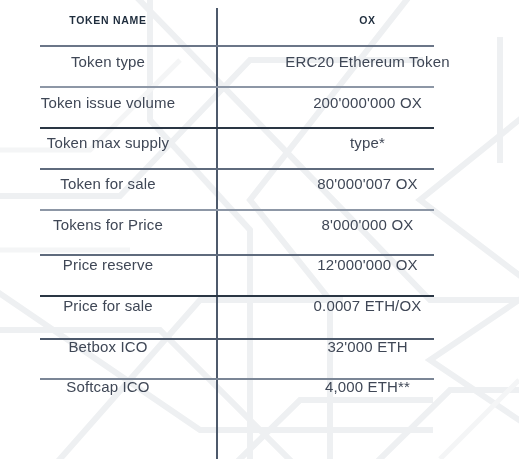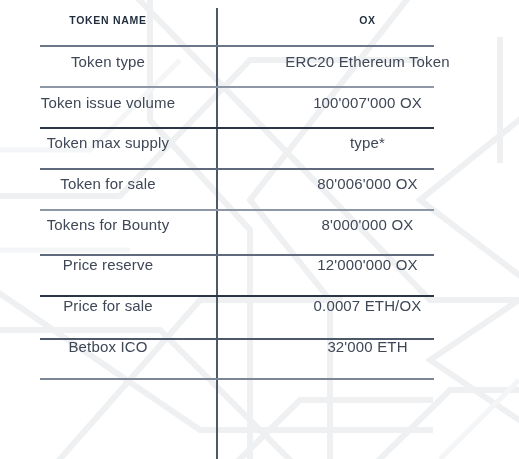--- a/index.html
+++ b/index.html
@@ -131,43 +131,47 @@
           <th class="head-cell">OX</th>
         </tr>
       </thead>
       <tbody id="table-body">
           <tr>
             <td class="cell">Token type</td>
             <td class="cell">ERC20 Ethereum Token</td>
           </tr>
           <tr>
             <td class="cell">Token issue volume</td>
-            <td class="cell">100'007'000 OX</td>
+            <td class="cell">200'000'000 OX</td>
           </tr>
           <tr>
             <td class="cell">Token max supply</td>
             <td class="cell">type*</td>
           </tr>
           <tr>
             <td class="cell">Token for sale</td>
-            <td class="cell">80'006'000 OX</td>
+            <td class="cell">80'000'007 OX</td>
           </tr>
           <tr>
-            <td class="cell">Tokens for Bounty</td>
+            <td class="cell">Tokens for Price</td>
             <td class="cell">8'000'000 OX</td>
           </tr>
           <tr>
             <td class="cell">Price reserve</td>
             <td class="cell">12'000'000 OX</td>
           </tr>
           <tr>
             <td class="cell">Price for sale</td>
             <td class="cell">0.0007 ETH/OX</td>
           </tr>
           <tr>
             <td class="cell">Betbox ICO</td>
             <td class="cell">32'000 ETH</td>
           </tr>
+          <tr>
+            <td class="cell">Softcap ICO</td>
+            <td class="cell">4,000 ETH**</td>
+          </tr>
         </tbody>
     </table>
 
   </div>
 </div>
 
 </body></html>

